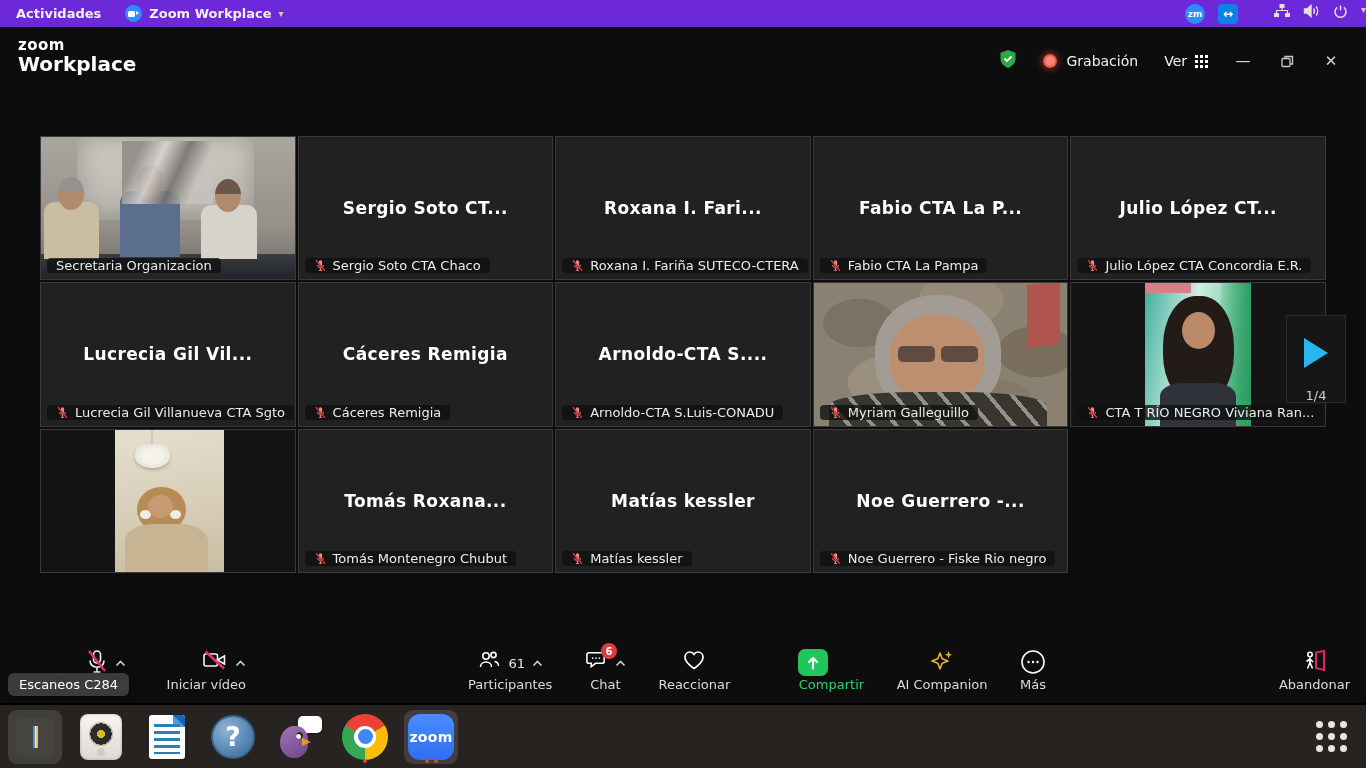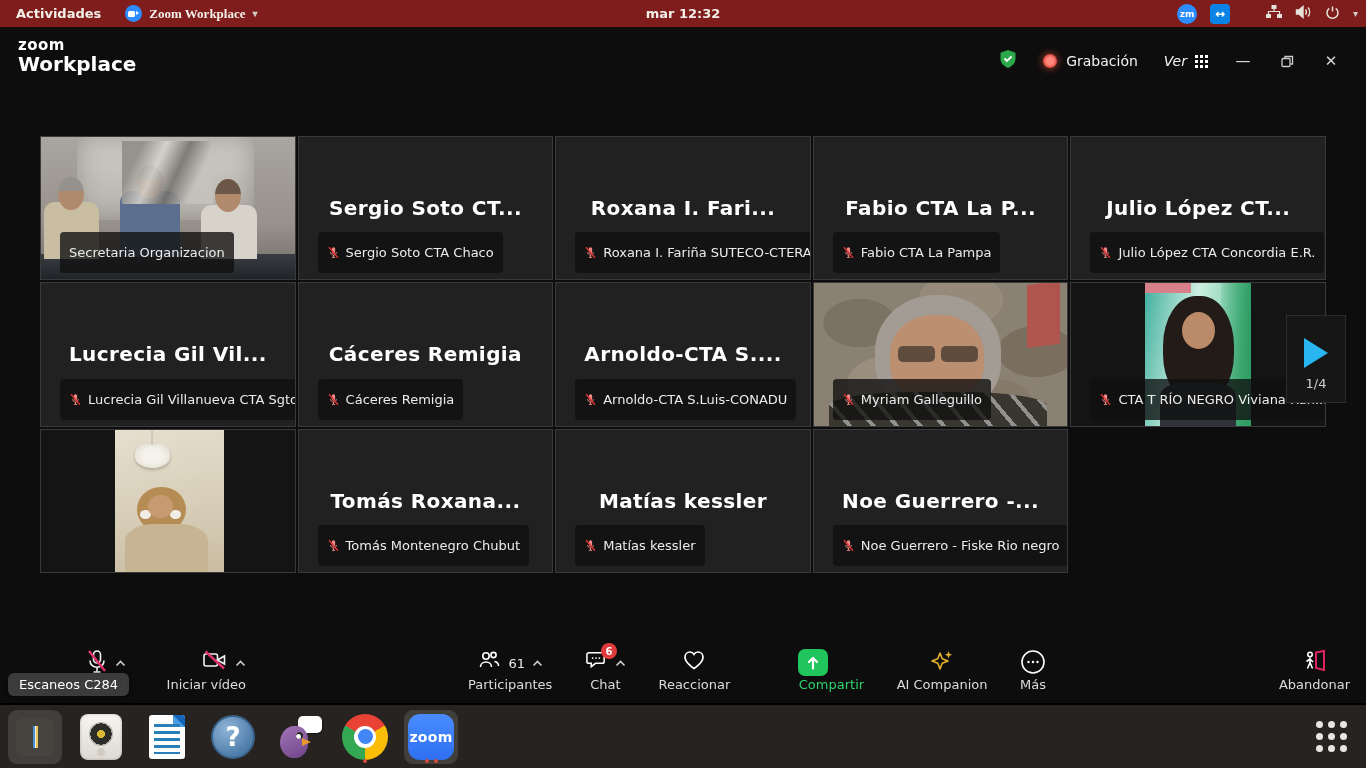--- a/index.html
+++ b/index.html
@@ -1,55 +1,55 @@
 <!DOCTYPE html>
 <html><head>
 <meta charset="utf-8">
 <style>
   * { margin:0; padding:0; box-sizing:border-box; }
   html,body { width:1366px; height:768px; overflow:hidden; background:#000; }
   body { font-family:"DejaVu Sans","Liberation Sans",sans-serif; position:relative; }
 
   
-  .topbar { position:absolute; top:0; left:0; width:1366px; height:27px; background:#7f1d1d;
+  .topbar { position:absolute; top:0; left:0; width:1366px; height:27px; background:#6d28d9;
             display:flex; align-items:center; color:#f2efe9; font-size:13px; font-weight:600; z-index:50;gap:40px; }
   .tb-left { display:flex; align-items:center; gap:18px; padding-left:10px; }
   .activities { padding:2px 6px; }
-  .appmenu { display:flex; align-items:center; gap:7px;font-family:Liberation Serif, serif; }
+  .appmenu { display:flex; align-items:center; gap:7px; }
   .zoom-dot { width:17px; height:17px; border-radius:50%; background:#2d8cff; position:relative; }
   .zoom-dot::before { content:""; position:absolute; left:3px; top:5.5px; width:7px; height:6px; background:#fff; border-radius:1.5px; }
   .zoom-dot::after { content:""; position:absolute; left:10.5px; top:6px; border-left:3.5px solid #fff; border-top:2.5px solid transparent; border-bottom:2.5px solid transparent; }
   .caret-down { font-size:10px; color:#cfcac2; }
   .tb-clock { position:absolute; left:0; right:0; text-align:center; pointer-events:none; }
-  .tb-right { margin-left:auto; display:flex; align-items:center; gap:13px; padding-right:8px; }
+  .tb-right { margin-left:auto; display:flex; gap:13px; padding-right:0; }
   .zm-badge { width:20px; height:20px; border-radius:50%; background:#2d8cff; color:#fff; font-size:9px;
               font-weight:bold; display:flex; align-items:center; justify-content:center; }
   .tv-badge { width:20px; height:20px; border-radius:4px; background:#0b82e6; color:#fff; font-size:12px;
               font-weight:bold; display:flex; align-items:center; justify-content:center; }
   .tray-gap { width:10px; }
 
   
   .zoomwin { position:absolute; top:27px; left:0; width:1366px; height:676px; background:#0d0d0d; }
   .zlogo { position:absolute; left:18px; top:11px; color:#fff; line-height:1.05; }
   .zlogo .l1 { font-size:15px; font-weight:bold; letter-spacing:.5px; }
   .zlogo .l2 { font-size:20px; font-weight:700; }
   .winctrl { position:absolute; right:26px; top:22px; display:flex; align-items:center; gap:26px; }
   .recwrap { display:flex; align-items:center; gap:9px; color:#f2f2f2; font-size:14px; }
   .recdot { width:14px; height:14px; border-radius:50%; background:radial-gradient(circle,#ff887d 0 35%,#e0483c 70%,rgba(224,72,60,.25)); box-shadow:0 0 6px 2px rgba(224,80,60,.45); }
-  .verwrap { display:flex; align-items:center; gap:8px; color:#f2f2f2; font-size:14px;font-style:italic; }
+  .verwrap { display:flex; align-items:center; gap:8px; color:#f2f2f2; font-size:14px; }
   .wbtn { color:#d8d8d8; font-size:15px; display:flex; align-items:center; justify-content:center; width:18px; height:18px; }
 
   
   .grid { position:absolute; left:40px; top:109px; width:1286px; height:437px;
           display:grid; grid-template-columns:repeat(5,1fr); grid-template-rows:repeat(3,1fr); gap:2px; }
   .tile { position:relative; background:#212121; border:1px solid #3a3a3a; overflow:hidden; }
   .tile-name { position:absolute; inset:0; display:flex; align-items:center; justify-content:center;
-               color:#fff; font-size:20px; font-weight:bold; letter-spacing:.4px; }
-  .pill { position:absolute; left:19px; bottom:6px; z-index:3; display:flex; align-items:center; gap:6px;
-          background:rgba(16,16,16,.78); border-radius:4px; padding:13px 9px; color:#ececec; font-size:13px; white-space:nowrap; max-width:calc(100% - 6px); }
+               color:#fff; font-size:17px; font-weight:bold; letter-spacing:.4px; }
+  .pill { position:absolute; left:6px; bottom:6px; z-index:3; display:flex; align-items:center; gap:6px;
+          background:rgba(16,16,16,.78); border-radius:4px; padding:0 9px; color:#ececec; font-size:13px; white-space:nowrap; max-width:calc(100% - 6px); }
 
   .art { position:absolute; inset:0; }
   .art div { position:absolute; }
 
   
   .meeting-room { background:linear-gradient(180deg,#a9a59f 0%,#96918a 62%,#6e6a64 100%); }
   .meeting-room .a1 { left:14%; top:0; width:70%; height:58%; background:linear-gradient(#d0cdc7,#b6b2ac); box-shadow:inset 0 0 26px rgba(110,105,100,.55); }
   .meeting-room .a6 { left:32%; top:3%; width:36%; height:44%; opacity:.85;
       background:linear-gradient(115deg,#8e8b86 18%,#d8d5d0 38%,#73706b 58%,#c6c3be 78%); }
   .meeting-room .a2 { left:0; bottom:0; width:100%; height:18%; background:linear-gradient(#3a3d41,#202327); }
@@ -98,21 +98,21 @@
   .portrait-beige .a4 { left:38%; top:40%; width:19%; height:32%; background:#b68c55; border-radius:50%; }
   .portrait-beige .a5 { left:42%; top:46%; width:10%; height:16%; background:#c79a72; border-radius:50%;
       box-shadow:-15px 8px 0 -7px #f0ede6, 15px 8px 0 -7px #f0ede6; }
   .portrait-beige .a6 { left:33%; top:66%; width:33%; height:34%; background:#c6b492; border-radius:35% 35% 0 0; }
 
   
   .pager { position:absolute; right:20px; top:288px; width:60px; height:88px; background:#161616;
            border:1px solid #2c2c2c; z-index:6; display:flex; flex-direction:column; align-items:center; }
   .pager-arrow { margin-top:22px; width:0; height:0; border-left:24px solid #29b6f0;
                  border-top:15px solid transparent; border-bottom:15px solid transparent; }
-  .pager-num { margin-top:8px; color:#cfcfcf; font-size:13px; }
+  .pager-num { margin-top:20px; color:#cfcfcf; font-size:13px; }
 
   
   .toolbar { position:absolute; left:0; bottom:0; width:100%; height:63px; background:#0d0d0d; }
   .tb-btn { display:flex; flex-direction:column; align-items:center; color:#dcdcdc; font-size:13px; position:relative; }
   .tb-row { height:32px; display:flex; align-items:flex-start; gap:7px; padding-top:5px; }
   .tb-lbl { margin-top:1px; white-space:nowrap; }
   .tb-caret { margin-top:6px; }
   .grp-left { position:absolute; left:22px; top:4px; display:flex; gap:16px; }
   .grp-left .tb-btn { width:104px;align-items:flex-end; }
   .grp-center { position:absolute; left:468px; top:4px; width:578px; display:flex; justify-content:space-between; }
@@ -174,21 +174,20 @@
 
 <div class="topbar">
   <div class="tb-left">
     <span class="activities">Actividades</span>
     <span class="appmenu">
       <span class="zoom-dot"></span>
       <span>Zoom Workplace</span>
       <span class="caret-down">▾</span>
     </span>
   </div>
-  <div class="tb-clock">mar 12:32</div>
   <div class="tb-right">
     <span class="zm-badge">zm</span>
     <span class="tv-badge">↔</span>
     <span class="tray-gap"></span>
     <span><svg width="16" height="14" viewBox="0 0 16 14">
           <g fill="#e6e2da">
             <rect x="5.5" y="0" width="5" height="4" rx=".5"></rect>
             <rect x="0" y="9" width="5" height="4" rx=".5"></rect>
             <rect x="11" y="9" width="5" height="4" rx=".5"></rect>
           </g>

